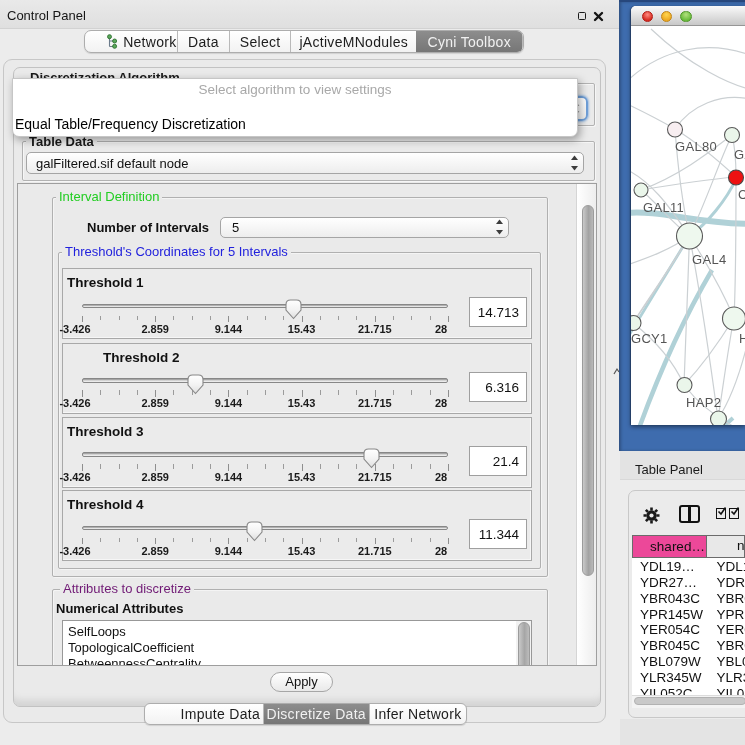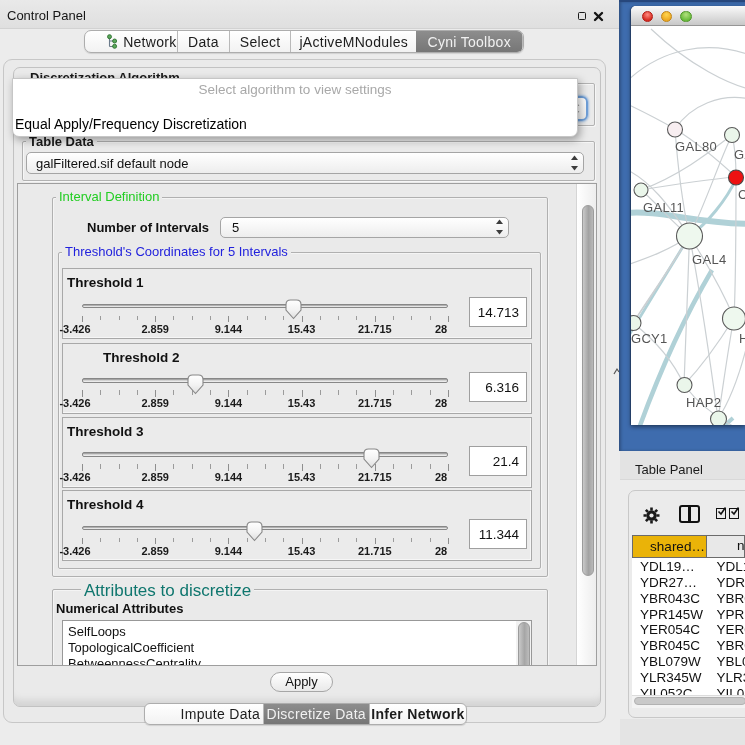--- a/index.html
+++ b/index.html
@@ -141,32 +141,32 @@
           <linearGradient id="thg" x1="0" y1="0" x2="0" y2="1">
             <stop offset="0" stop-color="#ffffff"></stop>
             <stop offset="0.55" stop-color="#f2f2f2"></stop>
             <stop offset="1" stop-color="#dedede"></stop>
           </linearGradient>
         </defs>
         <path d="M1,5.5 Q1,1 5.5,1 L11.5,1 Q16,1 16,5.5 L16,11 L8.5,19.5 L1,11 Z" fill="url(#thg)" stroke="#878787" stroke-width="1.1"></path>
       </svg>
       <div class="abs" style="left:451px;top:335px;width:58px;height:30px;background:#ffffff;border:1px solid #9f9f9f;font-size:13.5px;color:#111;text-align:right;line-height:29px;padding-right:7px;">11.344</div>
 <div class="abs" style="left:34px;top:405px;width:496px;height:118px;border:1px solid #b0b0b0;border-radius:2px;box-shadow:1px 1px 0 #f4f4f4, inset 1px 1px 0 #f4f4f4;"></div>
-      <div class="abs" style="left:42px;top:397px;font-size:17px;color:#0f766e;background:#eaeaea;padding:0 3px;margin-left:21px;">Attributes to discretize</div>
+      <div class="abs" style="left:42px;top:397px;font-size:13px;color:#701a75;background:#eaeaea;padding:0 3px;">Attributes to discretize</div>
 <div class="abs" style="left:38px;top:417px;font-size:13px;font-weight:bold;color:#111;">Numerical Attributes</div>
 <div class="abs" style="left:44px;top:436px;width:470px;height:80px;background:#ffffff;border:1px solid #989898;"></div>
 <div class="abs" style="left:50px;top:440px;font-size:13px;color:#111;line-height:16px;">SelfLoops<br>TopologicalCoefficient<br>BetweennessCentrality</div>
 <div class="abs" style="left:498px;top:437px;width:15px;height:78px;background:#f2f2f2;"></div>
 <div class="abs" style="left:499.5px;top:437.5px;width:12px;height:44px;border-radius:6px;background:linear-gradient(to right,#c9c9c9,#a6a6a6 55%,#bcbcbc);border:1px solid #9b9b9b;height:76px;"></div>
 </div>
 <div class="abs" style="left:270px;top:672px;width:63px;height:20px;border-radius:10px;background:linear-gradient(#ffffff,#e9e9e9);border:1px solid #a6a6a6;font-size:13px;color:#111;text-align:center;line-height:18px;">Apply</div>
 <div class="abs" style="left:144px;top:703px;width:323px;height:22px;border:1px solid #adadad;border-radius:6px;background:linear-gradient(#ffffff,#f2f2f2);display:flex;overflow:hidden;box-shadow:0 1px 1px rgba(0,0,0,0.12);">
       <div style="width:96px;height:100%;color:#1c1c1c;border-right:1px solid #b9b9b9;display:flex;align-items:center;justify-content:center;font-size:14px;letter-spacing:0.3px;margin-left:33px;">Impute Data</div>
       <div style="width:119px;height:100%;background:linear-gradient(#8d8d8d,#767676);color:#f1f1f1;border-right:1px solid #b9b9b9;display:flex;align-items:center;justify-content:center;font-size:14px;letter-spacing:0.3px;">Discretize Data</div>
-      <div style="width:108px;height:100%;color:#1c1c1c;display:flex;align-items:center;justify-content:center;font-size:14px;letter-spacing:0.3px;font-weight:bold;">Infer Network</div>
+      <div style="width:108px;height:100%;color:#1c1c1c;display:flex;align-items:center;justify-content:center;font-size:14px;letter-spacing:0.3px;">Infer Network</div>
     </div>
 <svg class="abs" style="left:613px;top:367px;" width="8" height="8">
       <path d="M1,7 L4,2 L6,5" stroke="#555" stroke-width="1.2" fill="none"></path>
     </svg>
 <div class="abs" style="left:619px;top:0;width:126px;height:451px;background:#3e6cae;border-top:2px solid #27477c;box-shadow:inset 2px 0 3px rgba(0,0,0,0.25);"></div>
 <div class="abs" style="left:631px;top:6px;width:114px;height:419px;background:#ffffff;border-radius:5px 0 0 0;box-shadow:0 2px 4px rgba(0,0,0,0.45), -1px 0 1px rgba(0,0,0,0.3);overflow:hidden;">
 <div class="abs" style="left:0;top:0;width:114px;height:20px;background:linear-gradient(#fafafa,#c8c8c8);border-bottom:1px solid #969696;"></div>
 <div class="abs" style="left:10.8px;top:4.8px;width:11.4px;height:11.4px;border-radius:50%;background:radial-gradient(circle at 50% 30%,#ff8a80,#d62b20 70%);border:1px solid #b01a14;"></div>
 <div class="abs" style="left:29.8px;top:4.8px;width:11.4px;height:11.4px;border-radius:50%;background:radial-gradient(circle at 50% 30%,#ffd54f,#eda921 70%);border:1px solid #bf8417;"></div>
 <div class="abs" style="left:49.3px;top:4.8px;width:11.4px;height:11.4px;border-radius:50%;background:radial-gradient(circle at 50% 30%,#b2e07e,#69bb3c 70%);border:1px solid #4e9427;"></div>
@@ -236,21 +236,21 @@
 <div class="abs" style="left:688.3px;top:505px;width:2.4px;height:18px;background:#111;"></div>
 <div class="abs" style="left:715.5px;top:508px;width:10.5px;height:10.5px;border:1.5px solid #111;"></div>
 <svg class="abs" style="left:715.5px;top:505px;" width="12" height="13">
       <path d="M2.5,6.5 L5,9 L9.5,2.5" stroke="#111" stroke-width="1.6" fill="none"></path>
     </svg>
 <div class="abs" style="left:728.5px;top:508px;width:10.5px;height:10.5px;border:1.5px solid #111;"></div>
 <svg class="abs" style="left:728.5px;top:505px;" width="12" height="13">
       <path d="M2.5,6.5 L5,9 L9.5,2.5" stroke="#111" stroke-width="1.6" fill="none"></path>
     </svg>
 <div class="abs" style="left:632px;top:534.5px;width:113px;height:23px;background:#e8e8e8;border:1px solid #6b6b6b;"></div>
-<div class="abs" style="left:632px;top:534.5px;width:75px;height:23px;background:#eab308;border:1px solid #6b6b6b;font-size:13.5px;color:#111;text-align:center;line-height:22px;padding-left:16px;">shared…</div>
+<div class="abs" style="left:632px;top:534.5px;width:75px;height:23px;background:#ec4899;border:1px solid #6b6b6b;font-size:13.5px;color:#111;text-align:center;line-height:22px;padding-left:16px;">shared…</div>
 <div class="abs" style="left:737px;top:538px;font-size:13.5px;color:#111;">nam</div>
 <div class="abs" style="left:632px;top:557.5px;width:113px;height:137px;background:#ffffff;overflow:hidden;">
 <div class="abs" style="left:8px;top:1.5px;font-size:13.5px;color:#111;white-space:nowrap;">YDL19…</div>
 <div class="abs" style="left:84.5px;top:1.5px;font-size:13.5px;color:#111;white-space:nowrap;">YDL1</div>
 <div class="abs" style="left:8px;top:17.35px;font-size:13.5px;color:#111;white-space:nowrap;">YDR27…</div>
 <div class="abs" style="left:84.5px;top:17.35px;font-size:13.5px;color:#111;white-space:nowrap;">YDR2</div>
 <div class="abs" style="left:8px;top:33.2px;font-size:13.5px;color:#111;white-space:nowrap;">YBR043C</div>
 <div class="abs" style="left:84.5px;top:33.2px;font-size:13.5px;color:#111;white-space:nowrap;">YBR0</div>
 <div class="abs" style="left:8px;top:49.05px;font-size:13.5px;color:#111;white-space:nowrap;">YPR145W</div>
 <div class="abs" style="left:84.5px;top:49.05px;font-size:13.5px;color:#111;white-space:nowrap;">YPR1</div>
@@ -263,13 +263,13 @@
 <div class="abs" style="left:8px;top:112.45px;font-size:13.5px;color:#111;white-space:nowrap;">YLR345W</div>
 <div class="abs" style="left:84.5px;top:112.45px;font-size:13.5px;color:#111;white-space:nowrap;">YLR3</div>
 <div class="abs" style="left:8px;top:128.3px;font-size:13.5px;color:#111;white-space:nowrap;">YIL052C</div>
 <div class="abs" style="left:84.5px;top:128.3px;font-size:13.5px;color:#111;white-space:nowrap;">YIL0</div>
 </div>
 <div class="abs" style="left:632px;top:694.5px;width:113px;height:13px;background:#f3f3f3;border-top:1px solid #dcdcdc;"></div>
 <div class="abs" style="left:633.5px;top:697px;width:112px;height:8px;border-radius:4px;background:#c9c9c9;border:1px solid #b2b2b2;"></div>
 <div class="abs" style="left:620px;top:719px;width:125px;height:26px;background:#e4e4e4;"></div>
 <div class="abs" style="left:12px;top:78px;width:566px;height:59px;background:#ffffff;border:1px solid #c6c6c6;border-radius:0 0 7px 7px;box-shadow:2px 3px 8px rgba(0,0,0,0.35);"></div>
 <div class="abs" style="left:12px;top:81.5px;width:566px;text-align:center;font-size:13.5px;color:#a8a8a8;">Select algorithm to view settings</div>
-<div class="abs" style="left:15px;top:116px;font-size:14px;color:#000;">Equal Apply/Frequency Discretization</div>
+<div class="abs" style="left:15px;top:116px;font-size:14px;color:#000;">Equal Table/Frequency Discretization</div>
 </div>
 </body></html>

